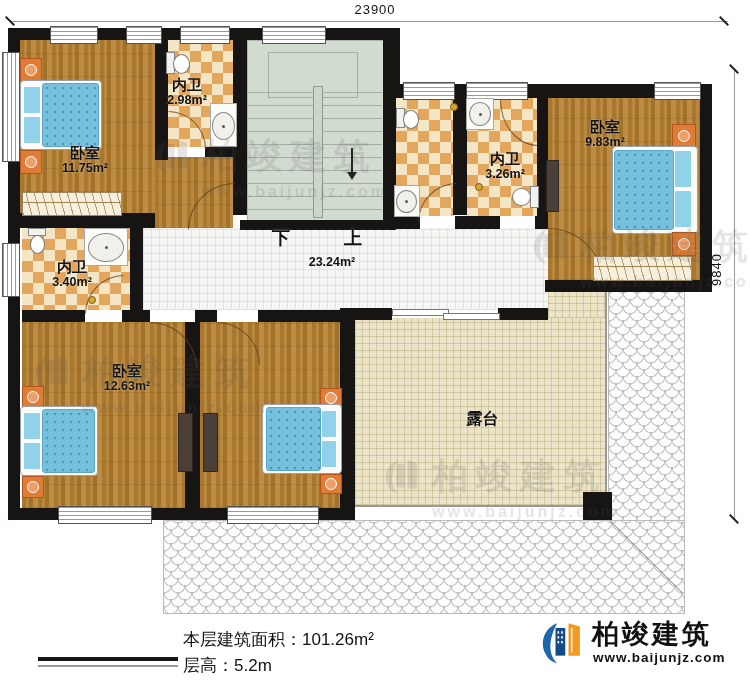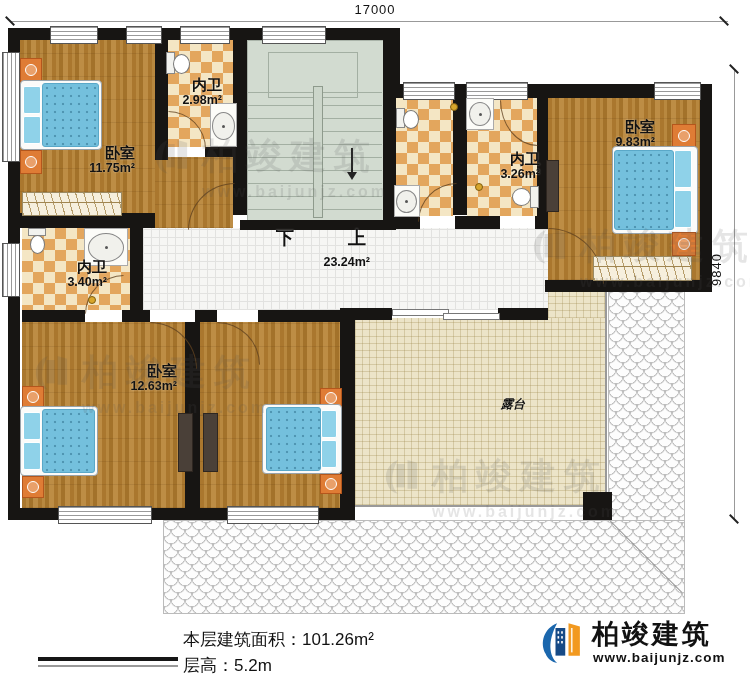--- a/index.html
+++ b/index.html
@@ -44,21 +44,21 @@
   .pillow{position:absolute;background:#8fd2e9;border:1px solid #fff;border-radius:2px;}
   .nstand{position:absolute;background:#df7c35;border:1px solid #b4561c;}
   .nstand::after{content:"";position:absolute;left:50%;top:50%;width:10px;height:10px;margin:-6px 0 0 -6px;
     border:1px solid #fff;border-radius:50%;background:#e9a06a;}
   .tank{position:absolute;background:#f2f2ee;border:1px solid #888;}
   .bowl{position:absolute;background:#fff;border:1px solid #777;border-radius:50%;}
   .sinkbox{position:absolute;background:#fcfcf8;border:1px solid #aaa;}
   .basin{position:absolute;background:#f1f1ec;border:1px solid #888;border-radius:50%;}
   .basin::after{content:"";position:absolute;left:50%;top:50%;width:3px;height:3px;margin:-1.5px;border-radius:50%;background:#555;}
   .knob{position:absolute;width:6px;height:6px;border-radius:50%;background:#d8a62c;border:1px solid #7d5c10;}
-  .rlabel{position:absolute;text-align:right;font-weight:bold;line-height:1.15;
+  .rlabel{position:absolute;text-align:center;font-weight:bold;line-height:1.15;
     text-shadow:0 0 2px rgba(255,255,255,.55);}
   .rname{font-size:15px;}
   .rarea{font-size:12.5px;}
   .dimline{position:absolute;background:#999;}
   .tick{position:absolute;width:12px;height:2px;background:#222;transform:rotate(45deg);}
   .dimtext{position:absolute;font-size:13px;color:#111;letter-spacing:1px;}
   .wm{position:absolute;opacity:.15;color:#555;pointer-events:none;}
   .wm-row{display:flex;align-items:center;gap:8px;}
   .wm-name{font-size:36px;font-weight:bold;letter-spacing:8px;white-space:nowrap;}
   .wm-url{font-size:16px;font-weight:bold;letter-spacing:3px;margin-top:2px;margin-left:52px;white-space:nowrap;}
@@ -235,28 +235,28 @@
   <div class="rlabel" style="left:340px;top:228px;width:26px;font-size:18px;">
     <span>上</span>
   </div>
   <div class="rlabel" style="left:294px;top:255px;width:76px;">
     <div class="rarea">23.24m²</div>
   </div>
   <div class="rlabel" style="left:77px;top:362px;width:100px;">
     <div class="rname">卧室</div>
     <div class="rarea">12.63m²</div>
   </div>
-  <div class="rlabel" style="left:440px;top:398px;width:85px;font-size:12px;font-style:italic;">
+  <div class="rlabel" style="left:440px;top:410px;width:85px;font-size:16px;">
     <span>露台</span>
   </div>
 
   <div class="dimline" style="left:10px;top:21px;width:718px;height:1px;"></div>
   <div class="tick" style="left:4px;top:20px;"></div>
   <div class="tick" style="left:718px;top:20px;"></div>
-  <div class="dimtext" style="left:330px;top:2px;width:90px;text-align:center;">17000</div>
+  <div class="dimtext" style="left:330px;top:2px;width:90px;text-align:center;">23900</div>
   <div class="dimline" style="left:734px;top:70px;width:1px;height:450px;"></div>
   <div class="tick" style="left:728px;top:68px;"></div>
   <div class="tick" style="left:728px;top:518px;"></div>
   <div class="dimtext" style="left:700px;top:262px;transform:rotate(-90deg);">9840</div>
 
   <div class="wm" style="left:150px;top:132px;">
     <div class="wm-row">
       <span>
         <svg width="44" height="44" viewBox="0 0 64 60">
             <path d="M26 8 C10 14 4 32 12 46 C14 52 20 56 26 57 C16 48 14 30 26 8 Z" fill="#555"></path>

